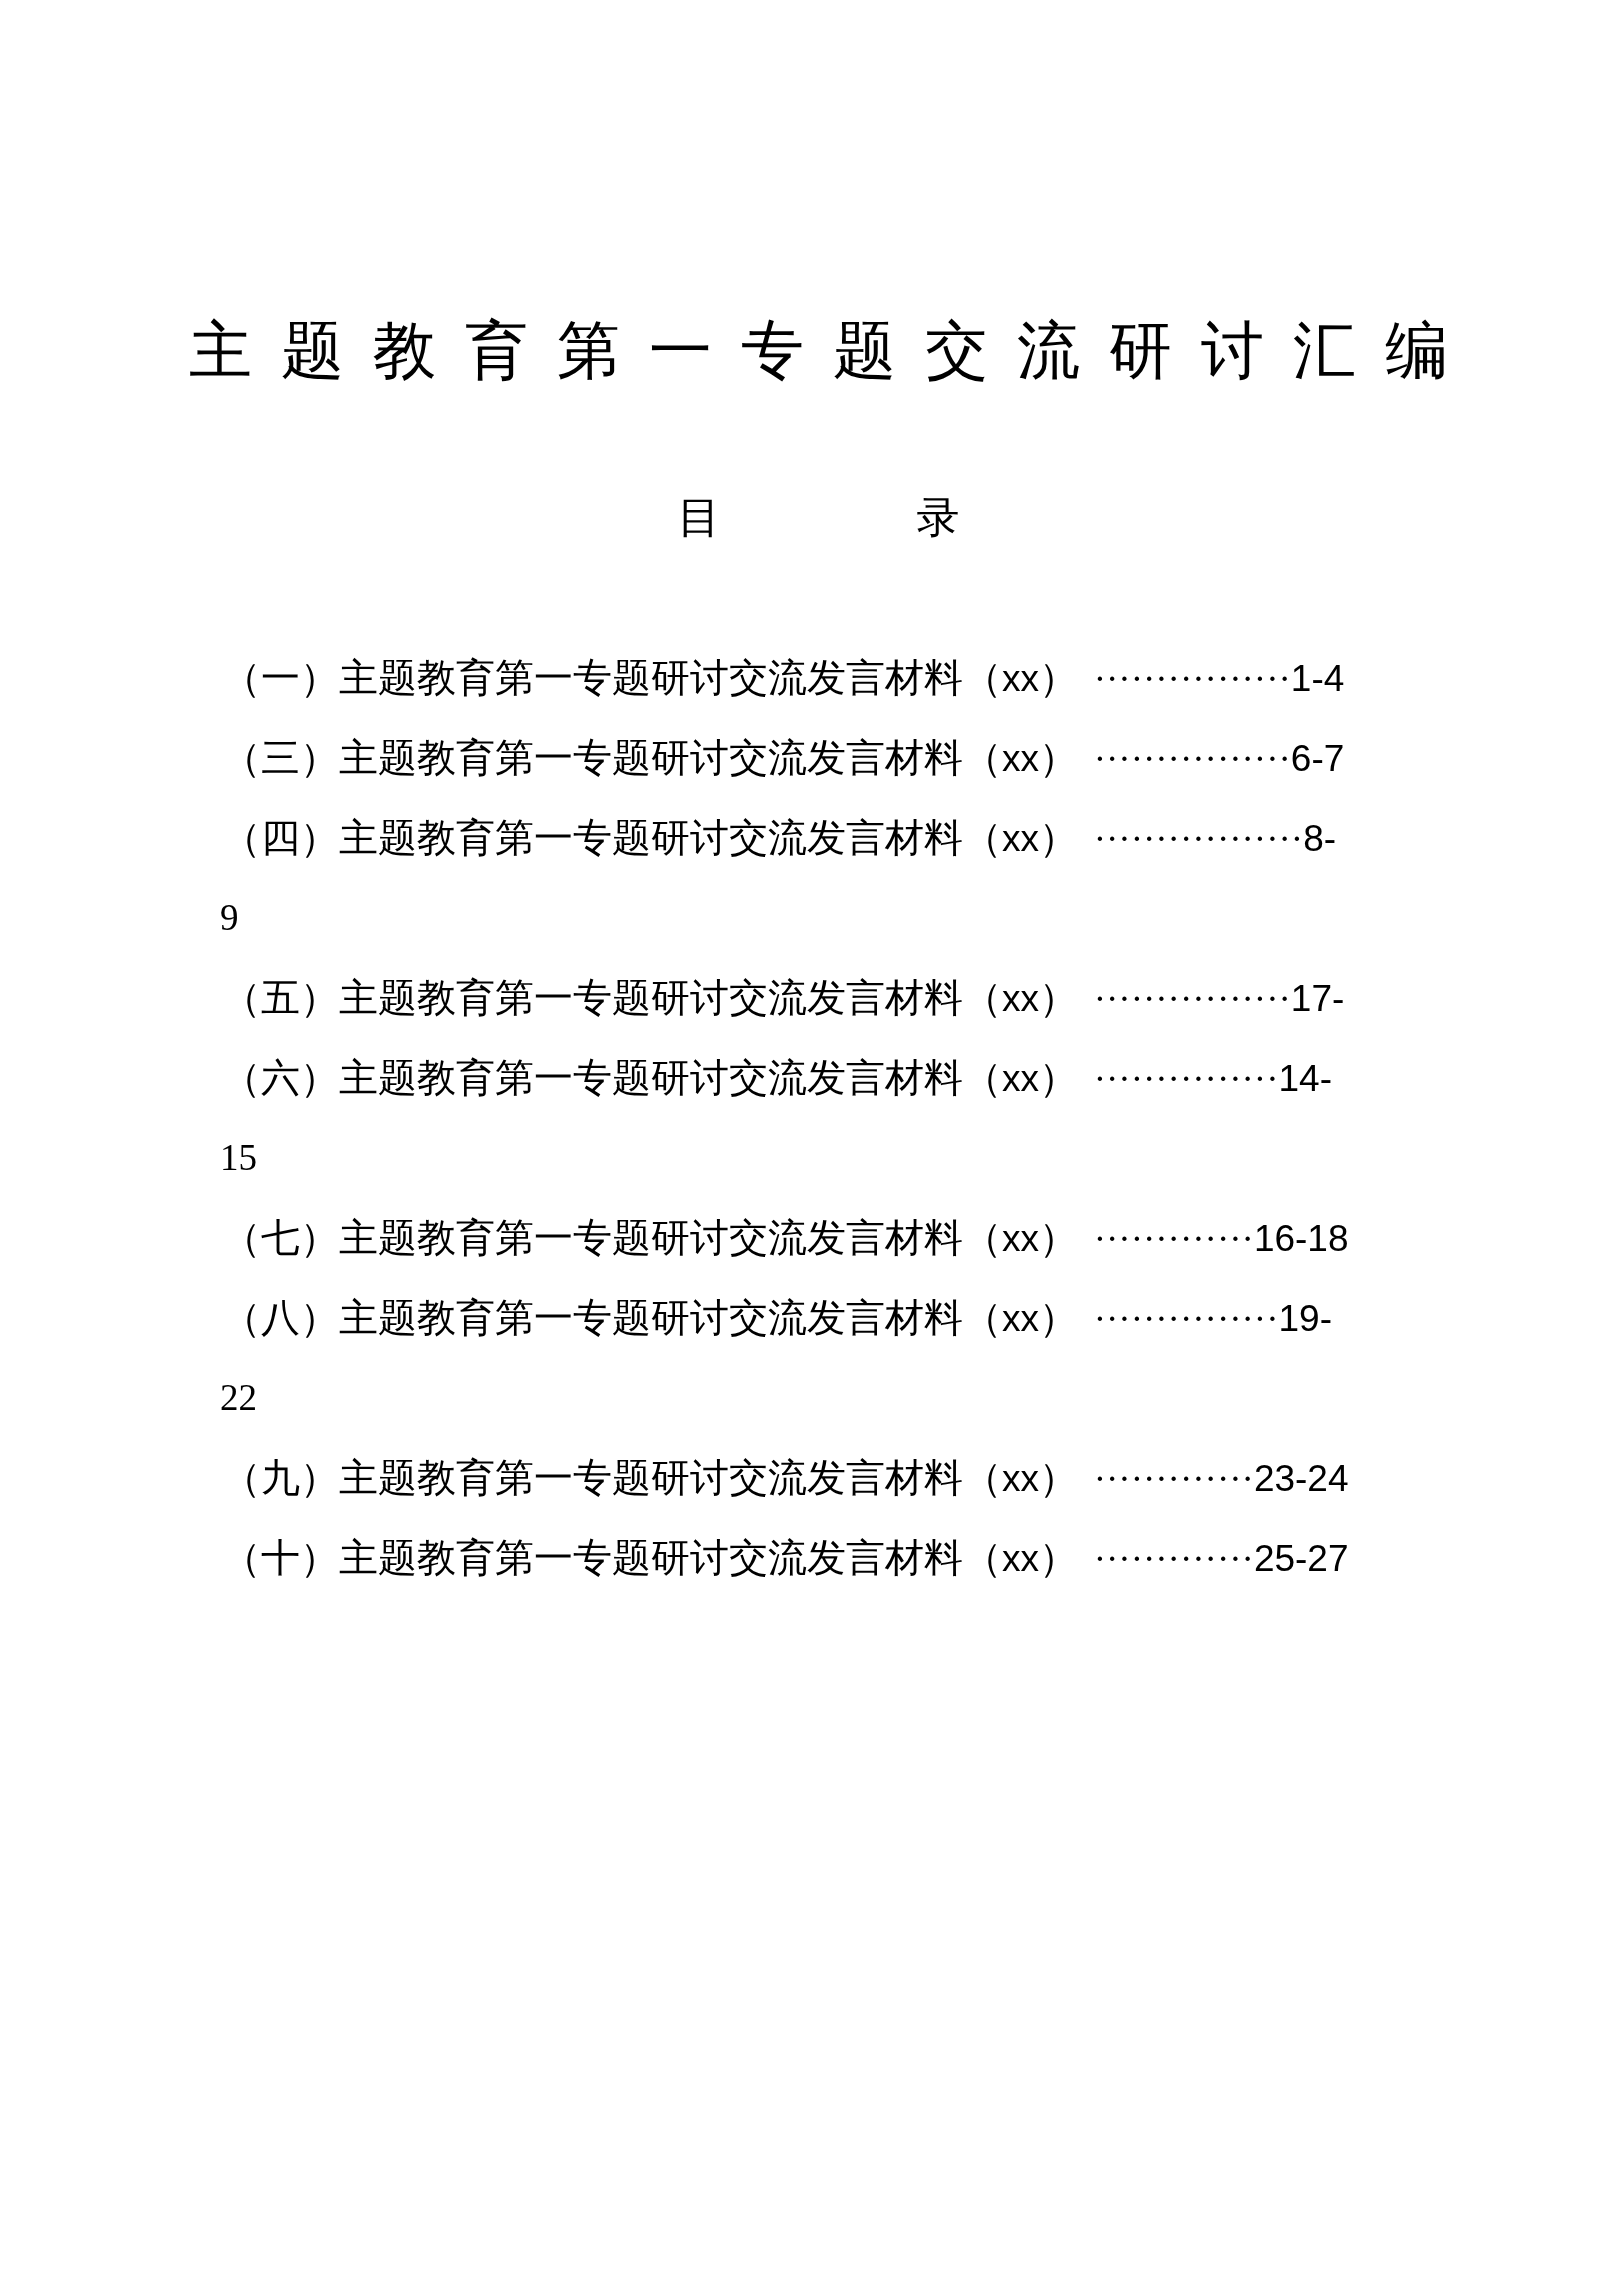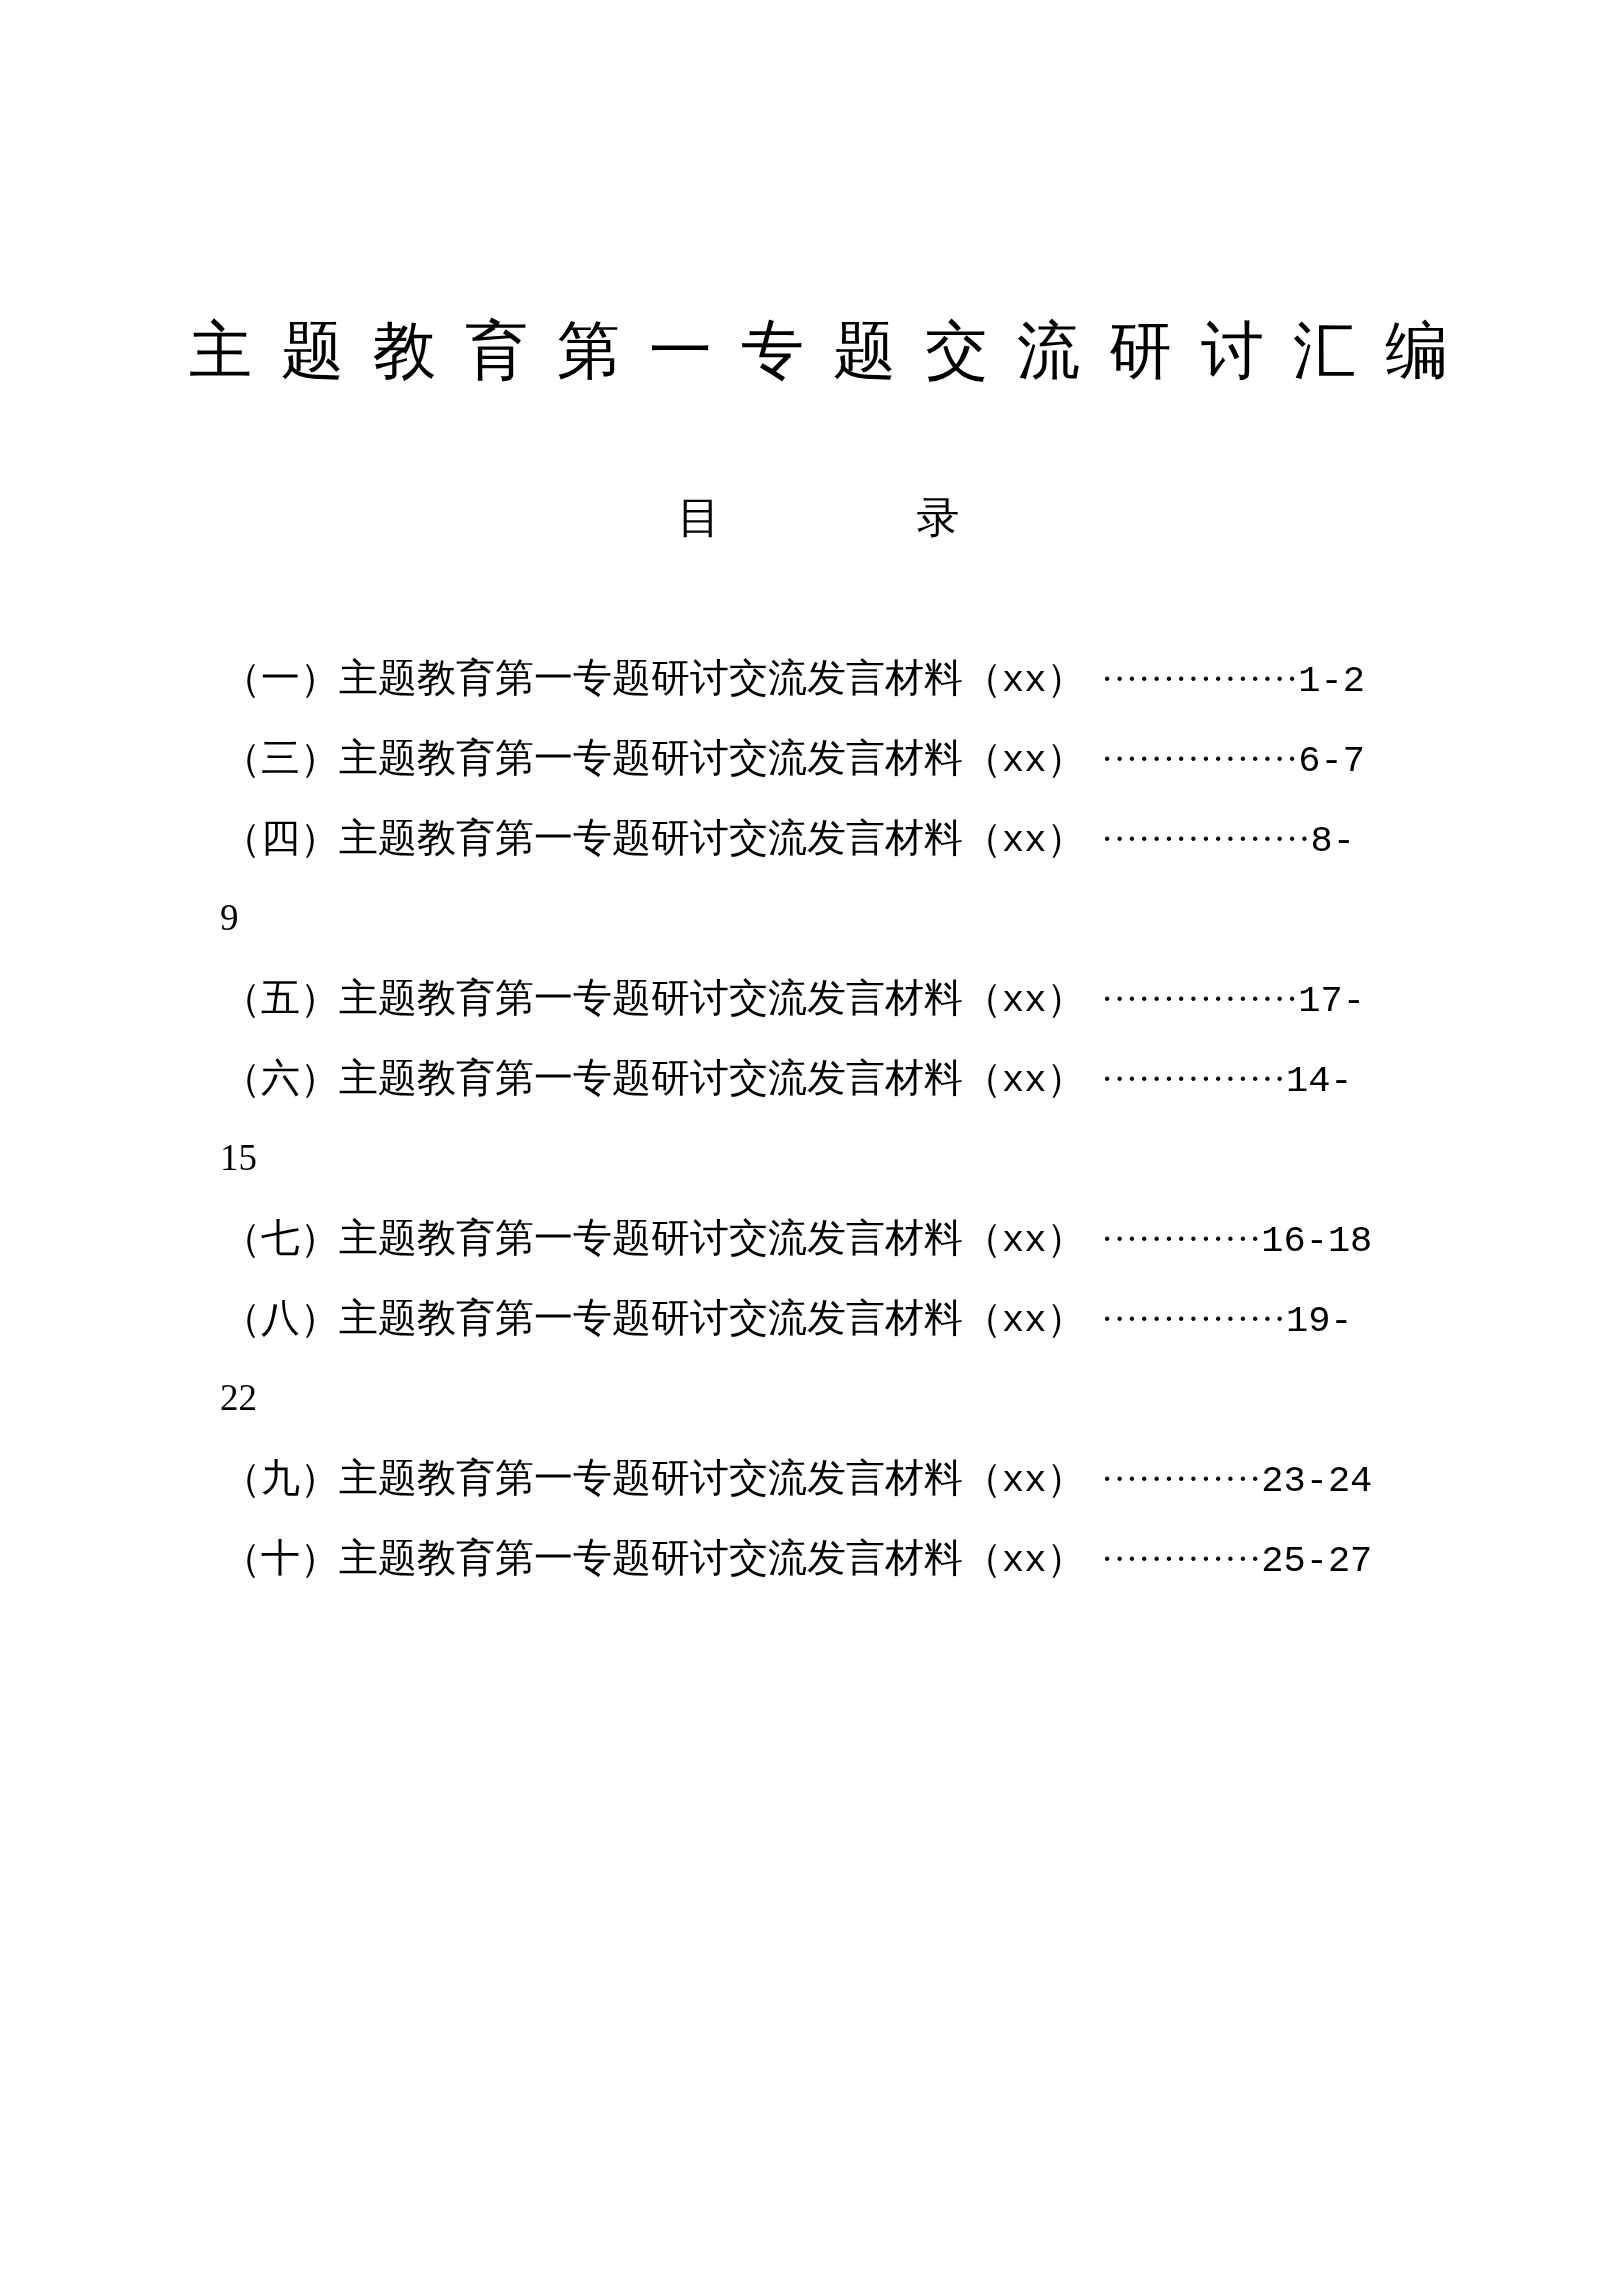--- a/index.html
+++ b/index.html
@@ -15,39 +15,39 @@
     font-family: "DejaVu Sans", "Liberation Sans", sans-serif;
     font-size: 43px; line-height: 59px;
   }
   .toc-heading .gap { display: inline-block; width: 196px; }
   .toc { position: absolute; left: 214px; top: 647px; width: 1215px; }
   .toc-line {
     height: 80px; line-height: 61px; white-space: nowrap;
     font-size: 39px;
   }
   .toc-line .cjk { font-family: "DejaVu Sans", "Liberation Sans", sans-serif; }
-  .toc-line .latin { font-family: Liberation Mono, monospace; font-size: 37px; }
+  .toc-line .latin { font-family: Liberation Sans, sans-serif; font-size: 37px; }
   .toc-line .dots { font-family: "Liberation Serif", serif; font-size: 37px; letter-spacing: 0px; margin-left: 15.7px; }
   .toc-cont { font-family: "Liberation Serif", serif; font-size: 37px; height: 80px; line-height: 61px; margin-left: -2px; }
   .entry { cursor: pointer; }
 </style>
 </head>
 <body>
 
 <div class="page">
   <div class="title">主题教育第一专题交流研讨汇编</div>
 
   <div class="toc-heading">
     <span>目</span><span class="gap"></span><span>录</span>
   </div>
 
   <div class="toc" id="toc">
   <div class="entry">
     <div class="toc-line">
-      <span class="cjk">（一）</span><span class="cjk">主题教育第一专题研讨交流发言材料</span><span class="cjk">（</span><span class="latin">xx</span><span class="cjk">）</span><span class="dots">················</span><span class="latin">1-2</span>
+      <span class="cjk">（一）</span><span class="cjk">主题教育第一专题研讨交流发言材料</span><span class="cjk">（</span><span class="latin">xx</span><span class="cjk">）</span><span class="dots">················</span><span class="latin">1-4</span>
     </div>
 
   </div>
 
 
   <div class="entry">
     <div class="toc-line">
       <span class="cjk">（三）</span><span class="cjk">主题教育第一专题研讨交流发言材料</span><span class="cjk">（</span><span class="latin">xx</span><span class="cjk">）</span><span class="dots">················</span><span class="latin">6-7</span>
     </div>
 

